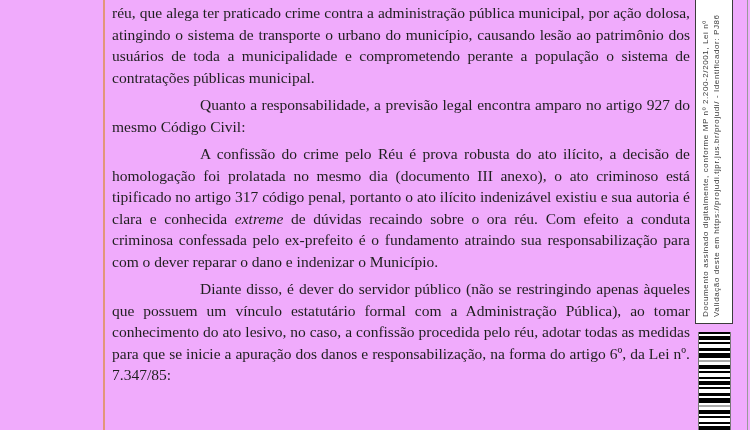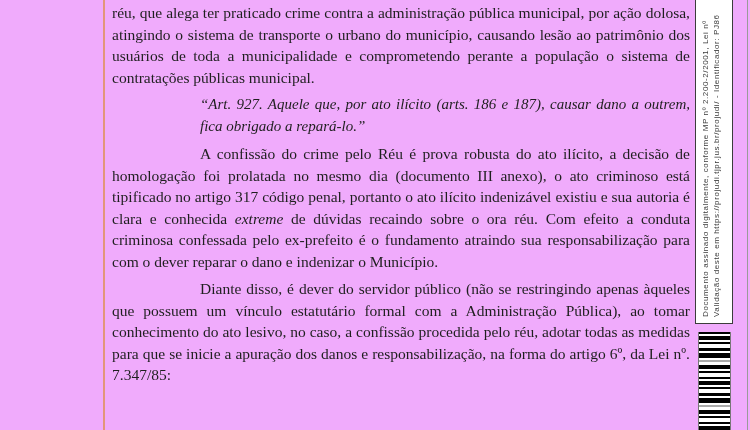--- a/index.html
+++ b/index.html
@@ -67,21 +67,21 @@
   }
 </style>
 </head>
 <body>
 
 <div class="page">
   <div class="margin-line"></div>
 
   <div class="doc-text">
       <p class=""><span>réu, que alega ter praticado crime contra a administração pública municipal, por ação dolosa, atingindo o sistema de transporte o urbano do município, causando lesão ao patrimônio dos usuários de toda a municipalidade e comprometendo perante a população o sistema de contratações públicas municipal.</span></p>
-      <div class="quote"><span class="it">“Art. 927. Aquele que, por ato ilícito (arts. 186 e 187), causar dano a outrem, fica obrigado a repará-lo.”</span></div>
+      <p class="indent"><span>Quanto a responsabilidade, a previsão legal encontra amparo no artigo 927 do mesmo Código Civil:</span></p>
       <p class="indent"><span>A confissão do crime pelo Réu é prova robusta do ato ilícito, a decisão de homologação foi prolatada no mesmo dia (documento III anexo), o ato criminoso está tipificado no artigo 317 código penal, portanto o ato ilícito indenizável existiu e sua autoria é clara e conhecida </span><span class="it">extreme</span><span> de dúvidas recaindo sobre o ora réu. Com efeito a conduta criminosa confessada pelo ex-prefeito é o fundamento atraindo sua responsabilização para com o dever reparar o dano e indenizar o Município.</span></p>
       <p class="indent"><span>Diante disso, é dever do servidor público (não se restringindo apenas àqueles que possuem um vínculo estatutário formal com a Administração Pública), ao tomar conhecimento do ato lesivo, no caso, a confissão procedida pelo réu, adotar todas as medidas para que se inicie a apuração dos danos e responsabilização, na forma do artigo 6º, da Lei nº. 7.347/85:</span></p>
     </div>
 
   <div class="stamp">
     <div class="stamp-rot">
       <div>Documento assinado digitalmente, conforme MP nº 2.200-2/2001, Lei nº</div>
       <div>Validação deste em https://projudi.tjpr.jus.br/projudi/ - Identificador: PJ86</div>
     </div>
   </div>

